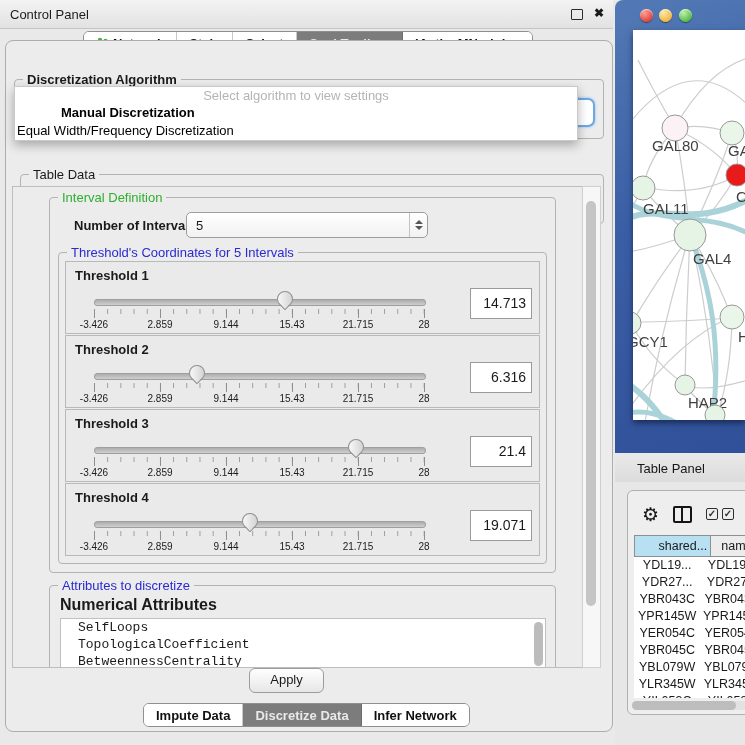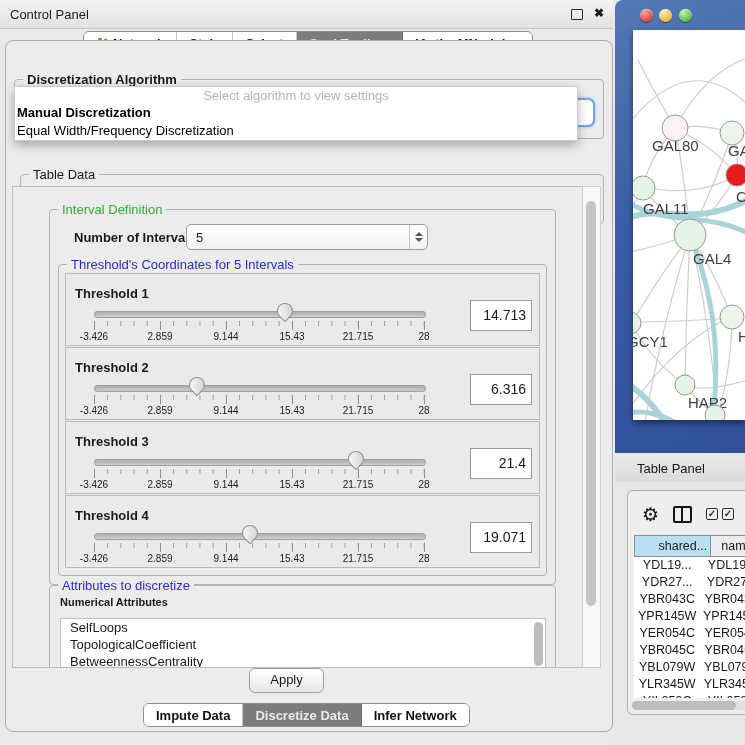--- a/index.html
+++ b/index.html
@@ -46,53 +46,53 @@
 
   
   #algo-combo{left:10px;top:18px;width:566px;height:25px;border:2px solid #6fa7e2;
       border-radius:7px;background:#fff;box-shadow:0 0 3px #8cbcec;}
 
   
   #algo-popup{left:8px;top:45px;width:562px;height:53px;background:#fff;
       border:1px solid #c9c9c9;box-shadow:0 4px 10px rgba(0,0,0,.3);z-index:40;font-size:13px;}
   #popup-header{height:17px;text-align:center;color:#b4b4b4;line-height:17px;}
   .popup-item{height:18px;line-height:18px;padding-left:2px;color:#000;}
-  .popup-item.bold{font-weight:bold;}
+  .popup-item.bold{font-weight:bold;margin-left:44px;}
 
   
   #viewport{left:6px;top:145px;width:569px;height:480px;border:1px solid #bdbdbd;
       background:#ececec;overflow:hidden;}
   #v-scroll{left:576px;top:145px;width:17px;height:480px;background:#f7f7f7;
       border:1px solid #cfcfcf;}
   #v-thumb{left:3px;top:14px;width:10px;height:405px;background:#c5c5c5;border-radius:6px;}
 
   
   .thr-box{position:absolute;left:6px;width:473px;height:71px;background:#eaeaea;
       border:1px solid #b9b9b9;}
-  .thr-label{position:absolute;left:9px;top:6px;font-size:13px;font-weight:bold;margin-top:6px;}
+  .thr-label{position:absolute;left:9px;top:6px;font-size:13px;font-weight:bold;}
   .track{position:absolute;left:28px;top:37px;width:330px;height:5px;border-radius:3px;
       background:linear-gradient(#adadad,#cfcfcf);border:1px solid #9f9f9f;}
   .thumb{position:absolute;top:29px;width:14px;height:14px;border:1px solid #8f8f8f;
       background:linear-gradient(135deg,#ffffff,#cccccc);border-radius:50% 50% 50% 0;
       transform:rotate(-45deg);z-index:2;}
   .ticks{position:absolute;left:28px;top:47px;width:330px;height:9px;border-right:1px solid #8f8f8f;}
   .ticks .minor{position:absolute;left:0;top:0;width:100%;height:5px;
       background-image:linear-gradient(to right,#9a9a9a 1px,transparent 1px);
       background-size:calc(100%/25) 100%;}
   .ticks .major{position:absolute;left:0;top:0;width:100%;height:9px;
       background-image:linear-gradient(to right,#8f8f8f 1px,transparent 1px);
       background-size:calc(100%/5) 100%;}
   .tick-lab{position:absolute;top:57px;transform:translateX(-50%);font-size:10px;font-weight:normal;color:#1b1b1b;}
   .val-box{position:absolute;left:404px;top:26px;width:55px;height:29px;background:#fff;
       border:1px solid #9a9a9a;font-size:14px;text-align:right;line-height:29px;padding-right:5px;}
 
   
   #attr-list{position:absolute;left:10px;top:32px;width:484px;height:110px;background:#fff;
       border:1px solid #c0c0c0;font-size:13px;}
-  .attr-item{height:17px;line-height:17px;padding-left:9px;white-space:nowrap;}
+  .attr-item{height:17px;line-height:17px;padding-left:17px;white-space:nowrap;font-family:Liberation Mono, monospace;}
   #attr-scroll{position:absolute;right:2px;top:3px;width:9px;height:44px;background:#bcbcbc;border-radius:5px;}
 
   
   #apply-btn{left:243px;top:627px;width:73px;height:23px;background:linear-gradient(#ffffff,#e6e6e6);
       border:1px solid #9d9d9d;border-radius:6px;font-size:13px;text-align:center;line-height:22px;}
   #bottom-tabs{left:137px;top:662px;height:22px;display:flex;border:1px solid #8f8f8f;
       border-radius:6px;overflow:hidden;background:#fff;font-size:13px;font-weight:bold;justify-content:center;}
 
   
   #net-window{left:615px;top:0;width:130px;height:455px;border-radius:8px 0 0 0;
@@ -189,21 +189,21 @@
         <span class="val">galFiltered.sif default node</span>
         <span class="step">
             <span class="arr up"></span>
             <span class="arr dn"></span>
           </span>
       </div>
     </div>
 
     <div class="abs" id="viewport">
 
-      <div class="groupbox" style="left:36px;top:22px;width:505px;height:374px;">
+      <div class="groupbox" style="left:36px;top:10px;width:505px;height:374px;">
         <span class="legend green">Interval Definition</span>
 
         <span class="abs" style="left:24px;top:20px;font-size:13px;font-weight:bold;">Number of Intervals</span>
         <div class="combo" style="left:136px;top:14px;width:240px;height:24px;">
           <span class="val">5</span>
           <span class="step">
               <span class="arr up"></span>
               <span class="arr dn"></span>
             </span>
         </div>
@@ -274,21 +274,21 @@
                 <span class="tick-lab" style="left:292px">21.715</span>
                 <span class="tick-lab" style="left:358px">28</span>
                 <div class="val-box">19.071</div>
               </div>
             </div>
         </div>
       </div>
 
       <div class="groupbox" style="left:36px;top:398px;width:505px;height:160px;">
         <span class="legend blue">Attributes to discretize</span>
-        <span class="abs" style="left:10px;top:10px;font-size:11px;font-weight:bold;">Numerical Attributes</span>
+        <span class="abs" style="left:10px;top:10px;font-size:16px;font-weight:bold;">Numerical Attributes</span>
         <div id="attr-list">
           <div id="attr-items">
               <div class="attr-item">SelfLoops</div>
               <div class="attr-item">TopologicalCoefficient</div>
               <div class="attr-item">BetweennessCentrality</div>
             </div>
           <div id="attr-scroll"></div>
         </div>
       </div>
     </div>

